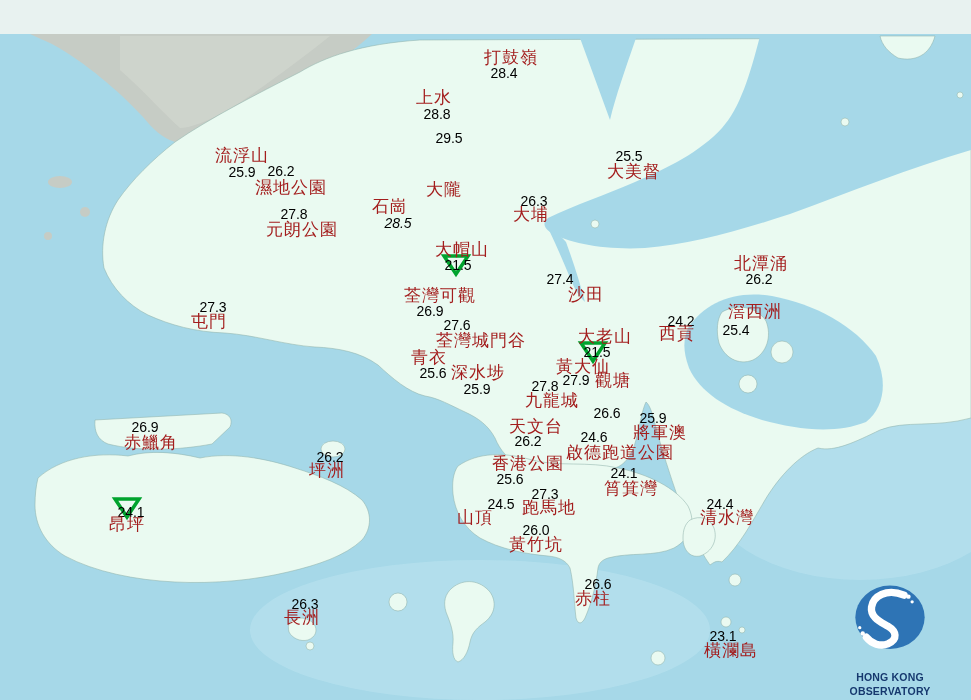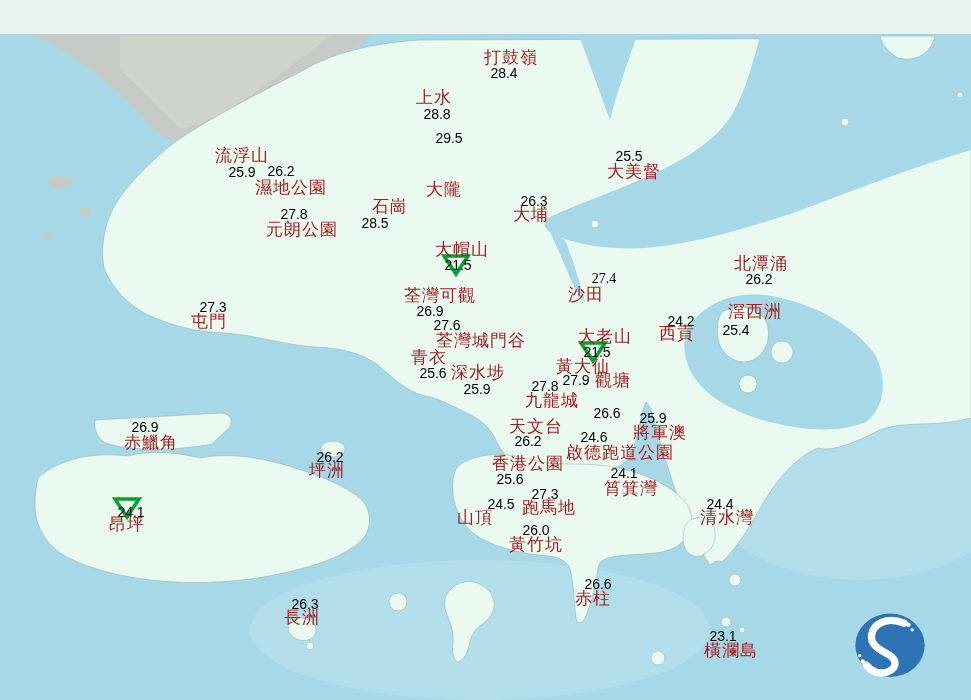--- a/index.html
+++ b/index.html
@@ -135,38 +135,38 @@
       <span class="station-value" style="left: 437px; top: 114px;">28.8</span>
       <span class="station-name" style="left: 434px; top: 97px;">上水</span>
       <span class="station-value" style="left: 449px; top: 138px;">29.5</span>
       <span class="station-name" style="left: 444px; top: 153px; margin-top: 36px;">大隴</span>
       <span class="station-value" style="left: 242px; top: 172px;">25.9</span>
       <span class="station-name" style="left: 242px; top: 155px;">流浮山</span>
       <span class="station-value" style="left: 281px; top: 171px;">26.2</span>
       <span class="station-name" style="left: 291px; top: 187px;">濕地公園</span>
       <span class="station-value" style="left: 294px; top: 214px;">27.8</span>
       <span class="station-name" style="left: 302px; top: 229px;">元朗公園</span>
-      <span class="station-value" style="left: 375px; top: 223px;">28.5</span>
+      <span class="station-value" style="left: 398px; top: 223px; font-style: italic;">28.5</span>
       <span class="station-name" style="left: 390px; top: 206px;">石崗</span>
       <span class="station-value" style="left: 534px; top: 201px;">26.3</span>
       <span class="station-name" style="left: 531px; top: 214px;">大埔</span>
       <span class="station-value" style="left: 629px; top: 156px;">25.5</span>
       <span class="station-name" style="left: 634px; top: 171px;">大美督</span>
       <span class="station-value" style="left: 759px; top: 279px;">26.2</span>
       <span class="station-name" style="left: 761px; top: 263px;">北潭涌</span>
       <div class="station-marker" style="left: 456px; top: 267px;"><svg width="32" height="26" viewBox="0 0 32 26">
           <polygon points="4,4 28,4 16,22" fill="none" stroke="#00a32e" stroke-width="3.5" stroke-linejoin="miter"></polygon>
         </svg></div>
       <span class="station-value" style="left: 458px; top: 265px;">21.5</span>
       <span class="station-name" style="left: 462px; top: 249px;">大帽山</span>
       <span class="station-value" style="left: 430px; top: 311px;">26.9</span>
       <span class="station-name" style="left: 440px; top: 295px;">荃灣可觀</span>
-      <span class="station-value" style="left: 604px; top: 279px; font-family: Liberation Serif, serif;">27.4</span>
+      <span class="station-value" style="left: 560px; top: 279px;">27.4</span>
       <span class="station-name" style="left: 586px; top: 294px;">沙田</span>
-      <span class="station-value" style="left: 447px; top: 325px; text-align: right;">27.6</span>
+      <span class="station-value" style="left: 457px; top: 325px; text-align: right;">27.6</span>
       <span class="station-name" style="left: 481px; top: 340px;">荃灣城門谷</span>
       <span class="station-value" style="left: 213px; top: 307px;">27.3</span>
       <span class="station-name" style="left: 209px; top: 321px;">屯門</span>
       <span class="station-value" style="left: 433px; top: 373px;">25.6</span>
       <span class="station-name" style="left: 429px; top: 357px;">青衣</span>
       <span class="station-value" style="left: 477px; top: 389px;">25.9</span>
       <span class="station-name" style="left: 478px; top: 372px;">深水埗</span>
       <div class="station-marker" style="left: 593px; top: 354px;"><svg width="32" height="26" viewBox="0 0 32 26">
           <polygon points="4,4 28,4 16,22" fill="none" stroke="#00a32e" stroke-width="3.5" stroke-linejoin="miter"></polygon>
         </svg></div>
@@ -220,15 +220,16 @@
   <div id="logo">
     <svg width="96" height="90" viewBox="0 0 130 122">
       <ellipse cx="65" cy="56" rx="47" ry="43" fill="#2e74b5"></ellipse>
       <path d="M 84,26 C 60,16 42,28 40,42 C 38,56 52,62 62,68
                C 74,75 76,86 62,92 C 52,96 40,92 33,83" fill="none" stroke="#ffffff" stroke-width="10" stroke-linecap="round"></path>
       <circle cx="90" cy="28" r="3" fill="#ffffff"></circle>
       <circle cx="95" cy="35" r="2.2" fill="#ffffff"></circle>
       <circle cx="28" cy="78" r="3" fill="#ffffff"></circle>
       <circle cx="24" cy="70" r="2.2" fill="#ffffff"></circle>
     </svg>
+    <div class="en">HONG KONG OBSERVATORY</div>
   </div>
 
 </div>
 
 </body></html>

